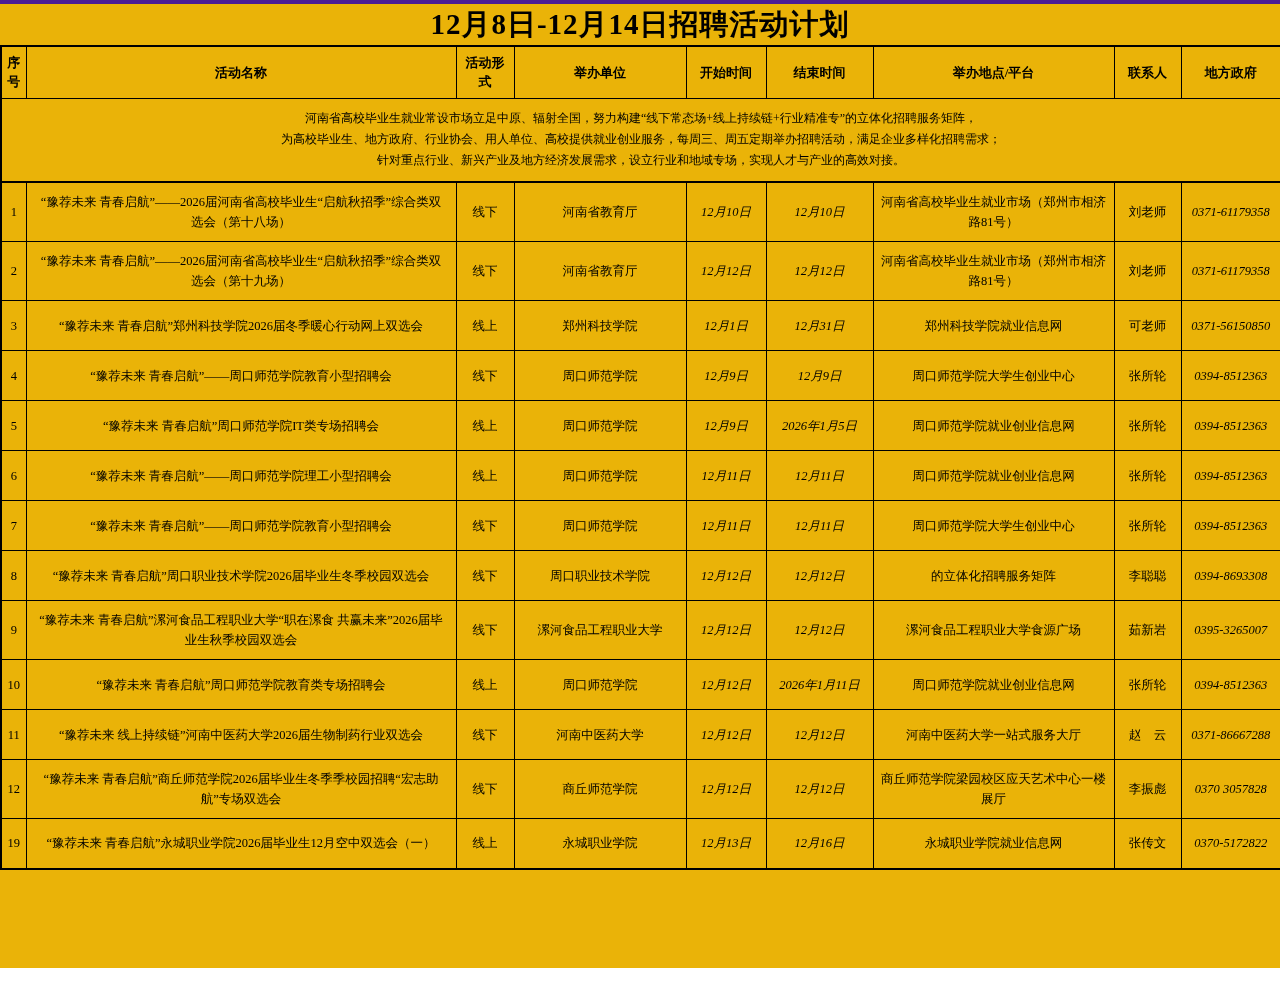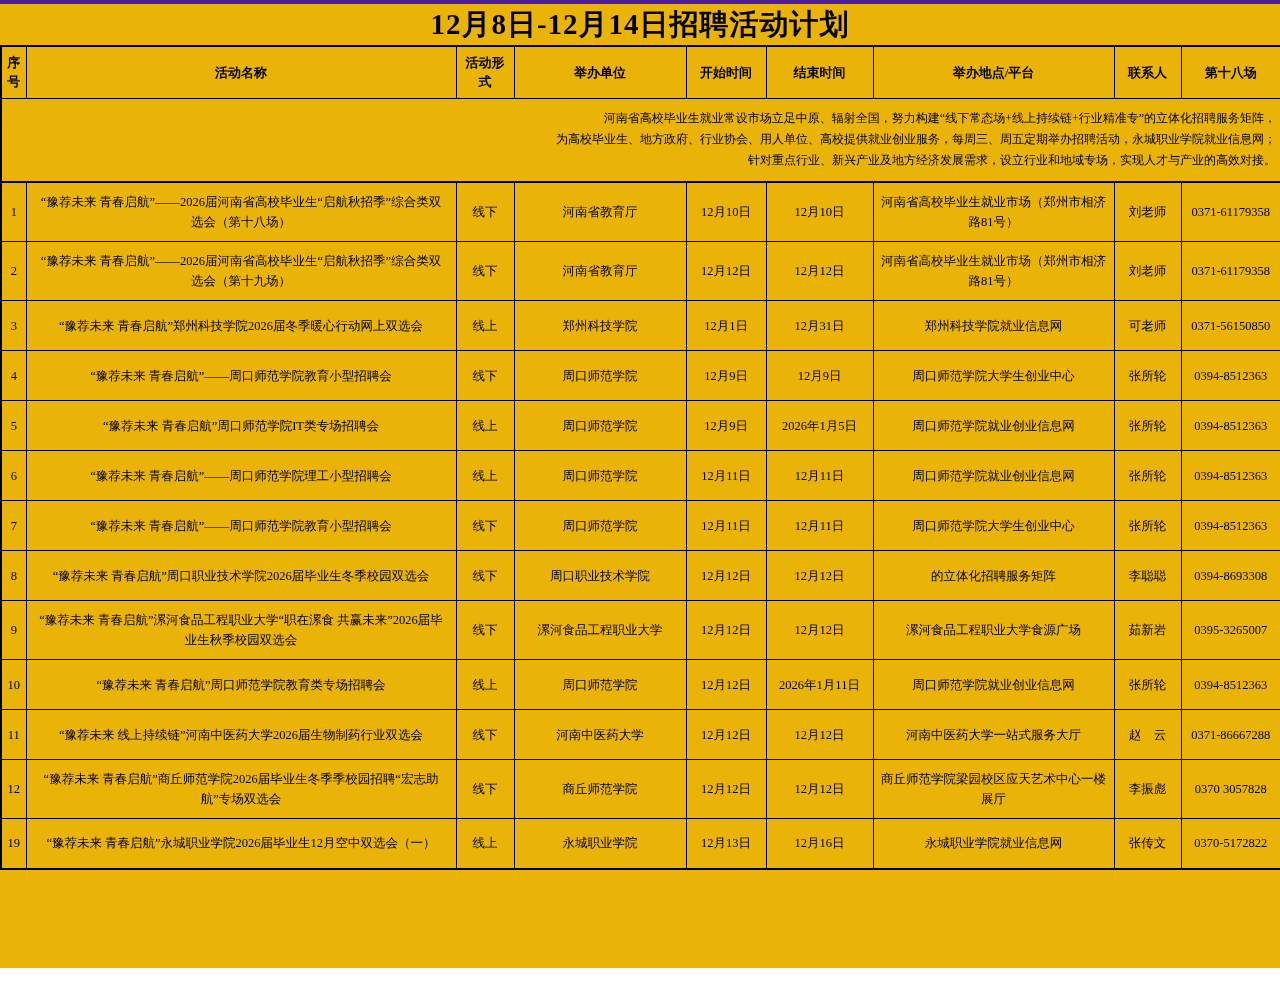--- a/index.html
+++ b/index.html
@@ -44,30 +44,30 @@
     height: 52px;
     line-height: 1.5;
   }
   td.intro-cell {
     height: 84px;
     font-size: 12px;
     border-bottom: 2px solid #000;
   }
   .intro-line {
     line-height: 1.75;
-    text-align: right;
+    text-align: center;
   }
   tr.data-row td {
     height: 50px;
     font-size: 12.5px;
     line-height: 1.6;
   }
   td.c-no { font-size: 12px; }
   td.c-name { padding: 9px 10px; }
-  td.c-phone, td.c-start, td.c-end { font-size: 13px; }
+  td.c-phone, td.c-start, td.c-end { font-size: 13px; font-style: italic; }
 </style>
 </head>
 <body>
 
 <div class="page">
   <div class="title">12月8日-12月14日招聘活动计划</div>
 
   <table class="schedule">
     <colgroup>
       <col style="width:25px">
@@ -83,28 +83,28 @@
     <thead>
       <tr>
         <th>序号</th>
         <th>活动名称</th>
         <th>活动形式</th>
         <th>举办单位</th>
         <th>开始时间</th>
         <th>结束时间</th>
         <th>举办地点/平台</th>
         <th>联系人</th>
-        <th>第十八场</th>
+        <th>地方政府</th>
       </tr>
     </thead>
     <tbody>
       <tr>
         <td class="intro-cell" colspan="9">
           <div class="intro-line">河南省高校毕业生就业常设市场立足中原、辐射全国，努力构建“线下常态场+线上持续链+行业精准专”的立体化招聘服务矩阵，</div>
-          <div class="intro-line">为高校毕业生、地方政府、行业协会、用人单位、高校提供就业创业服务，每周三、周五定期举办招聘活动，永城职业学院就业信息网；</div>
+          <div class="intro-line">为高校毕业生、地方政府、行业协会、用人单位、高校提供就业创业服务，每周三、周五定期举办招聘活动，满足企业多样化招聘需求；</div>
           <div class="intro-line">针对重点行业、新兴产业及地方经济发展需求，设立行业和地域专场，实现人才与产业的高效对接。</div>
         </td>
       </tr>
 
   <tr class="data-row">
     <td class="c-no">1</td>
     <td class="c-name">“豫荐未来 青春启航”——2026届河南省高校毕业生“启航秋招季”综合类双选会（第十八场）</td>
     <td class="c-form">线下</td>
     <td class="c-org">河南省教育厅</td>
     <td class="c-start">12月10日</td>

